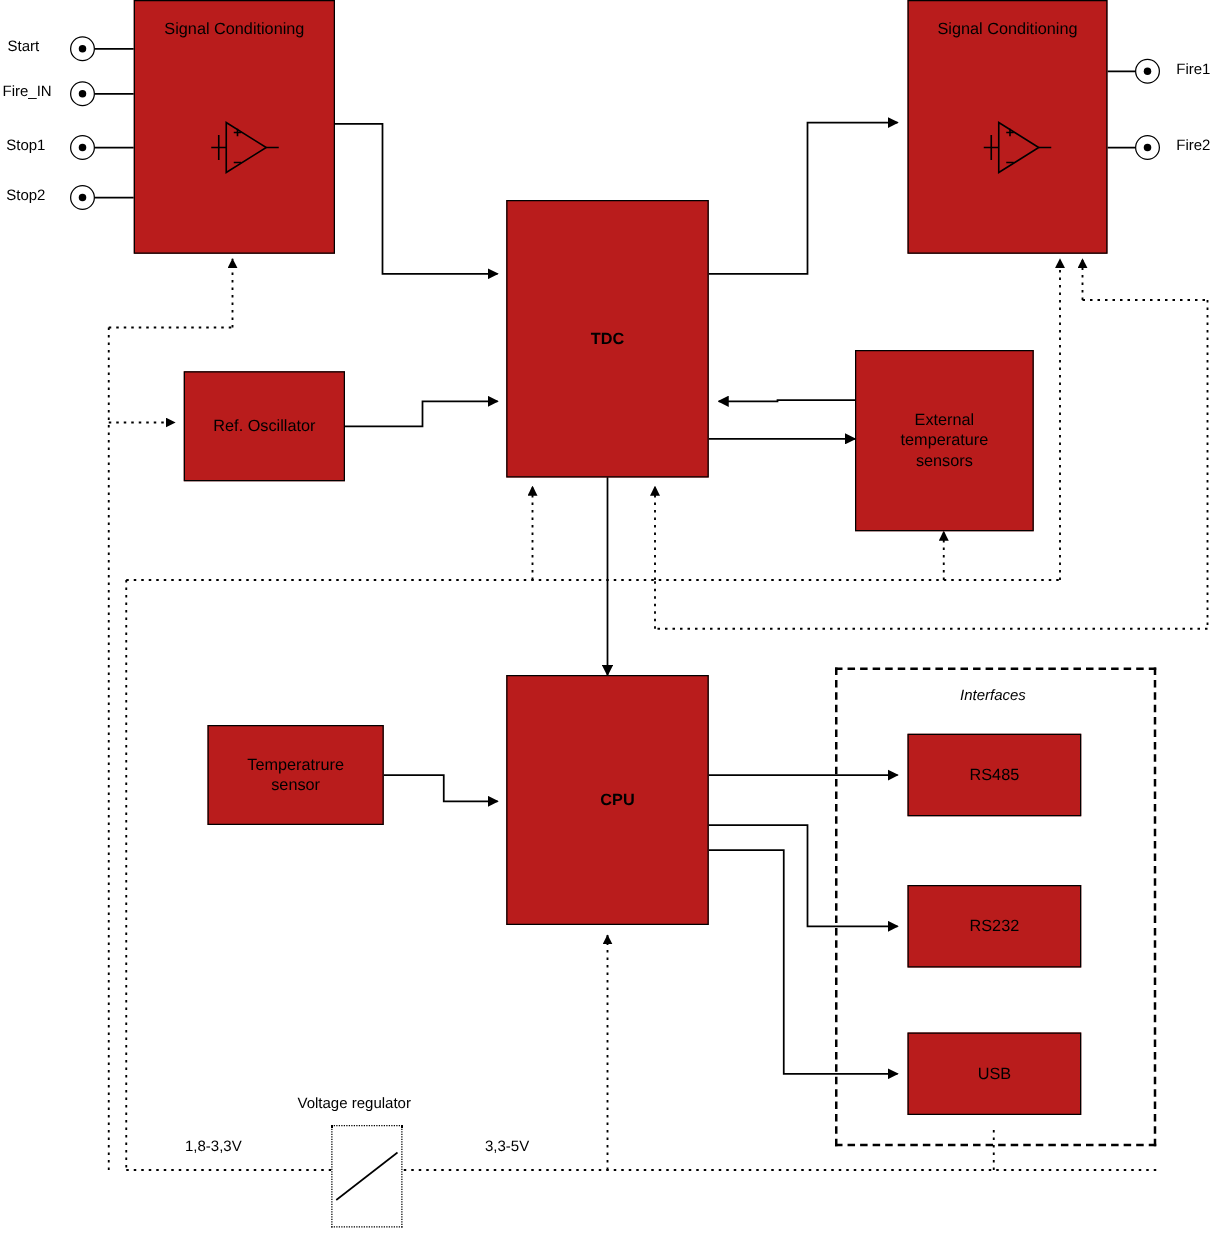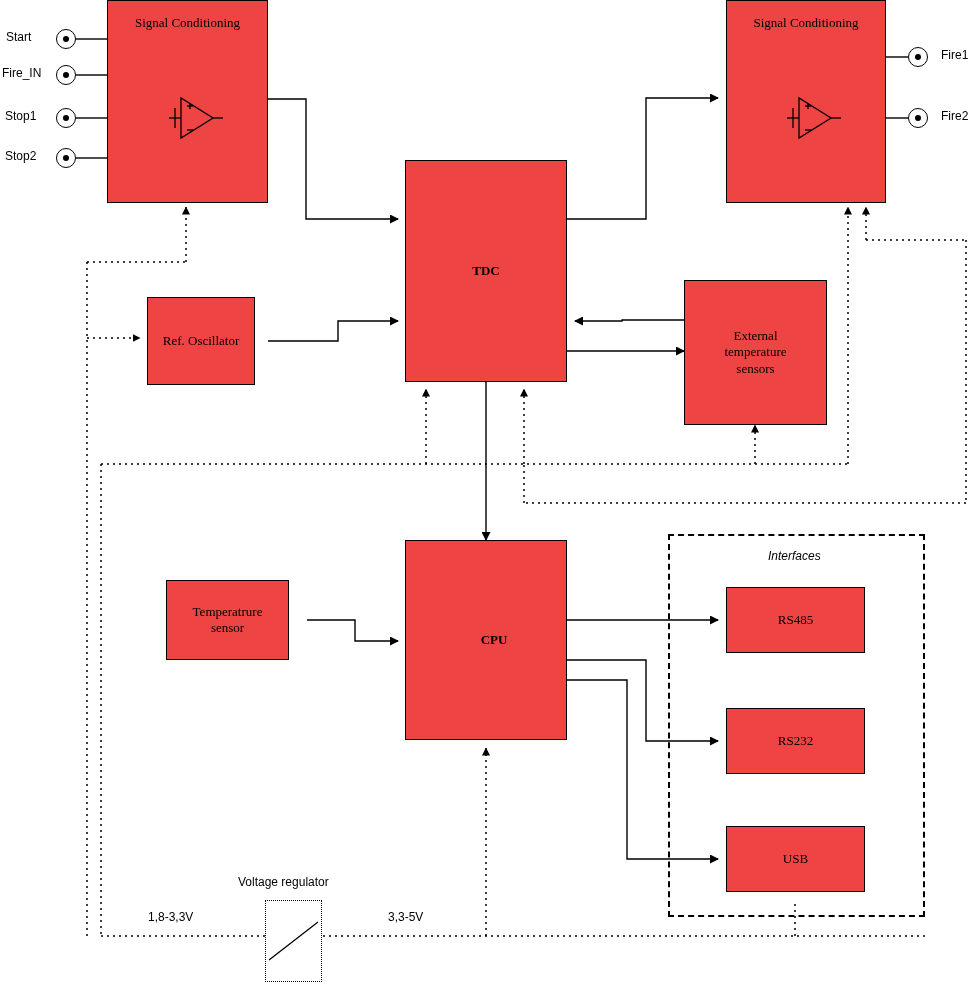--- a/index.html
+++ b/index.html
@@ -1,20 +1,20 @@
 <!DOCTYPE html>
 <html><head>
 <meta charset="utf-8">
 <style>
   html,body{margin:0;padding:0;background:#ffffff;}
   body{font-family:"Liberation Sans", sans-serif;color:#000;}
   #canvas{position:relative;width:977px;height:1006px;overflow:hidden;background:#fff;}
   svg.wires{position:absolute;left:0;top:0;width:977px;height:1006px;pointer-events:none;}
-  .box{position:absolute;box-sizing:border-box;border:1.4px solid #000;background:#ef4444;
-       display:flex;align-items:center;justify-content:center;text-align:center;font-family:Liberation Serif, serif;}
+  .box{position:absolute;box-sizing:border-box;border:1.4px solid #000;background:#b91c1c;
+       display:flex;align-items:center;justify-content:center;text-align:center;}
   .box .lbl{font-size:13px;line-height:1.25;padding:0 6px;}
   .box.titletop{align-items:flex-start;}
   .box.titletop .lbl{padding-top:14px;}
   .bold .lbl{font-weight:bold;font-size:13px;}
   .plabel{position:absolute;font-size:12px;white-space:nowrap;}
   .port{position:absolute;width:20px;height:20px;border:1.4px solid #000;border-radius:50%;
         background:#fff;box-sizing:border-box;}
   .port::after{content:"";position:absolute;left:50%;top:50%;width:6px;height:6px;
         margin-left:-3px;margin-top:-3px;background:#000;border-radius:50%;}
   .dashbox{position:absolute;box-sizing:border-box;border:2px dashed #000;background:transparent;}
@@ -142,35 +142,35 @@
       <line x1="22" y1="14" x2="28" y2="14"></line>
       <line x1="25" y1="11" x2="25" y2="17"></line>
       <line x1="22" y1="38" x2="28" y2="38"></line>
     </g>
   </svg>
 
   <div class="box bold" style="left:405px;top:160px;width:162px;height:222px;">
     <span class="lbl">TDC</span>
   </div>
 
-  <div class="box" style="left:147px;top:297px;width:108px;height:88px;">
+  <div class="box" style="left:147px;top:297px;width:129px;height:88px;">
     <span class="lbl">Ref. Oscillator</span>
   </div>
 
   <div class="box" style="left:684px;top:280px;width:143px;height:145px;">
     <span class="lbl" style="white-space:pre-line;">External
 temperature
 sensors</span>
   </div>
 
   <div class="box bold" style="left:405px;top:540px;width:162px;height:200px;padding-left:16px;">
     <span class="lbl">CPU</span>
   </div>
 
-  <div class="box" style="left:166px;top:580px;width:123px;height:80px;">
+  <div class="box" style="left:166px;top:580px;width:141px;height:80px;">
     <span class="lbl" style="white-space:pre-line;">Temperatrure
 sensor</span>
   </div>
 
   <div class="dashbox" style="left:668px;top:534px;width:257px;height:383px;"></div>
   <div class="plabel" style="left:768px;top:549px;font-size:12px;font-style:italic;">Interfaces</div>
 
   <div class="box" style="left:726px;top:587px;width:139px;height:66px;">
     <span class="lbl">RS485</span>
   </div>

